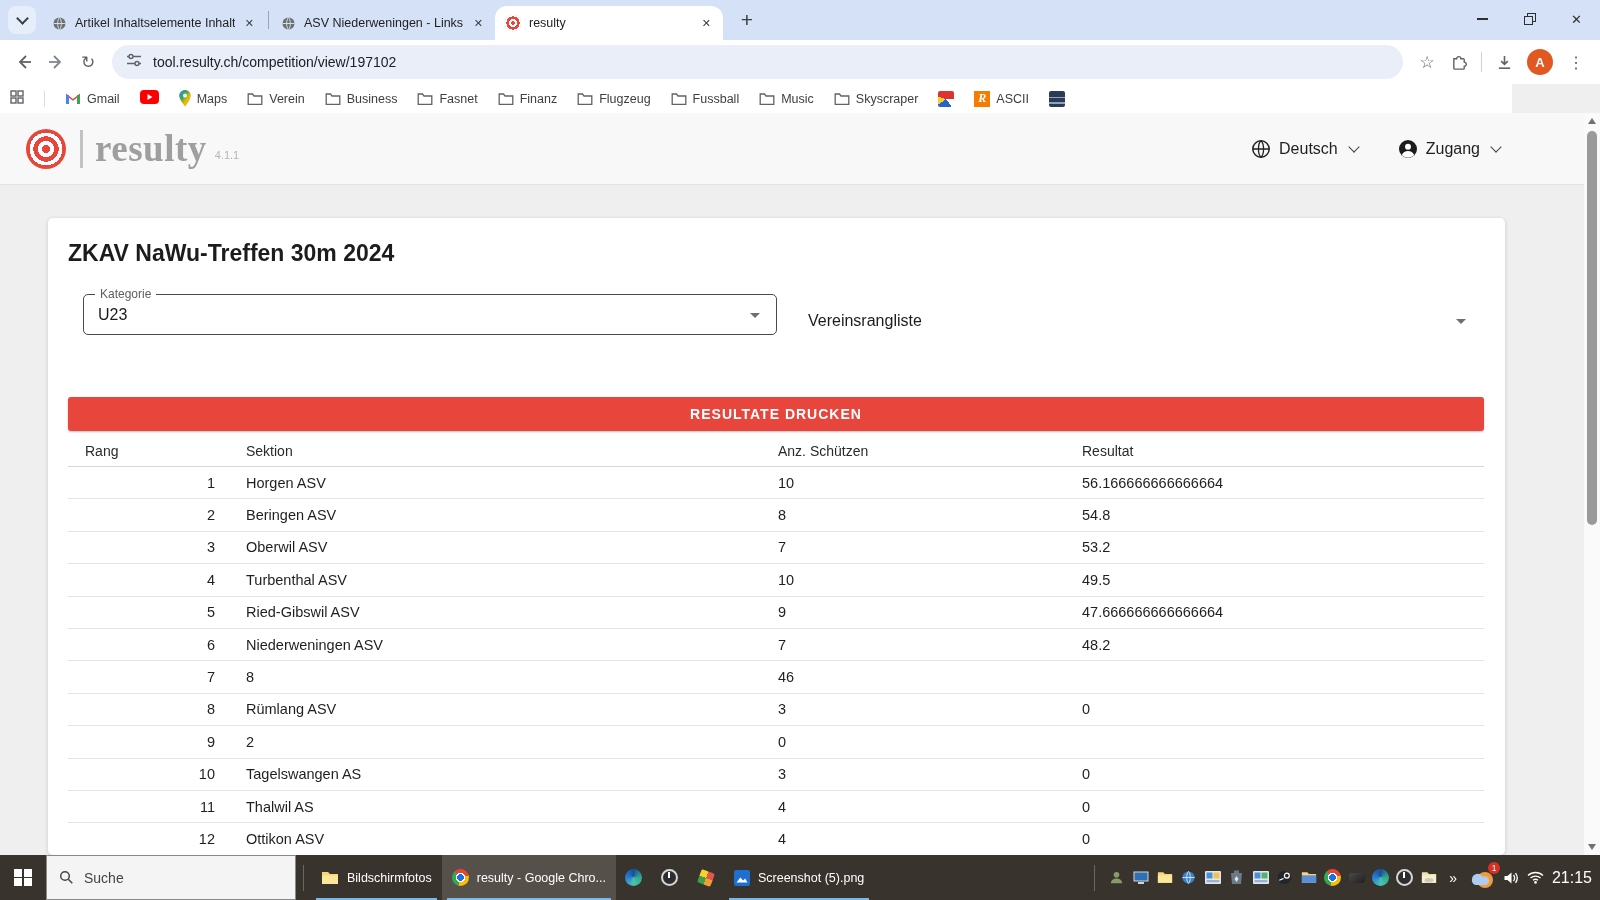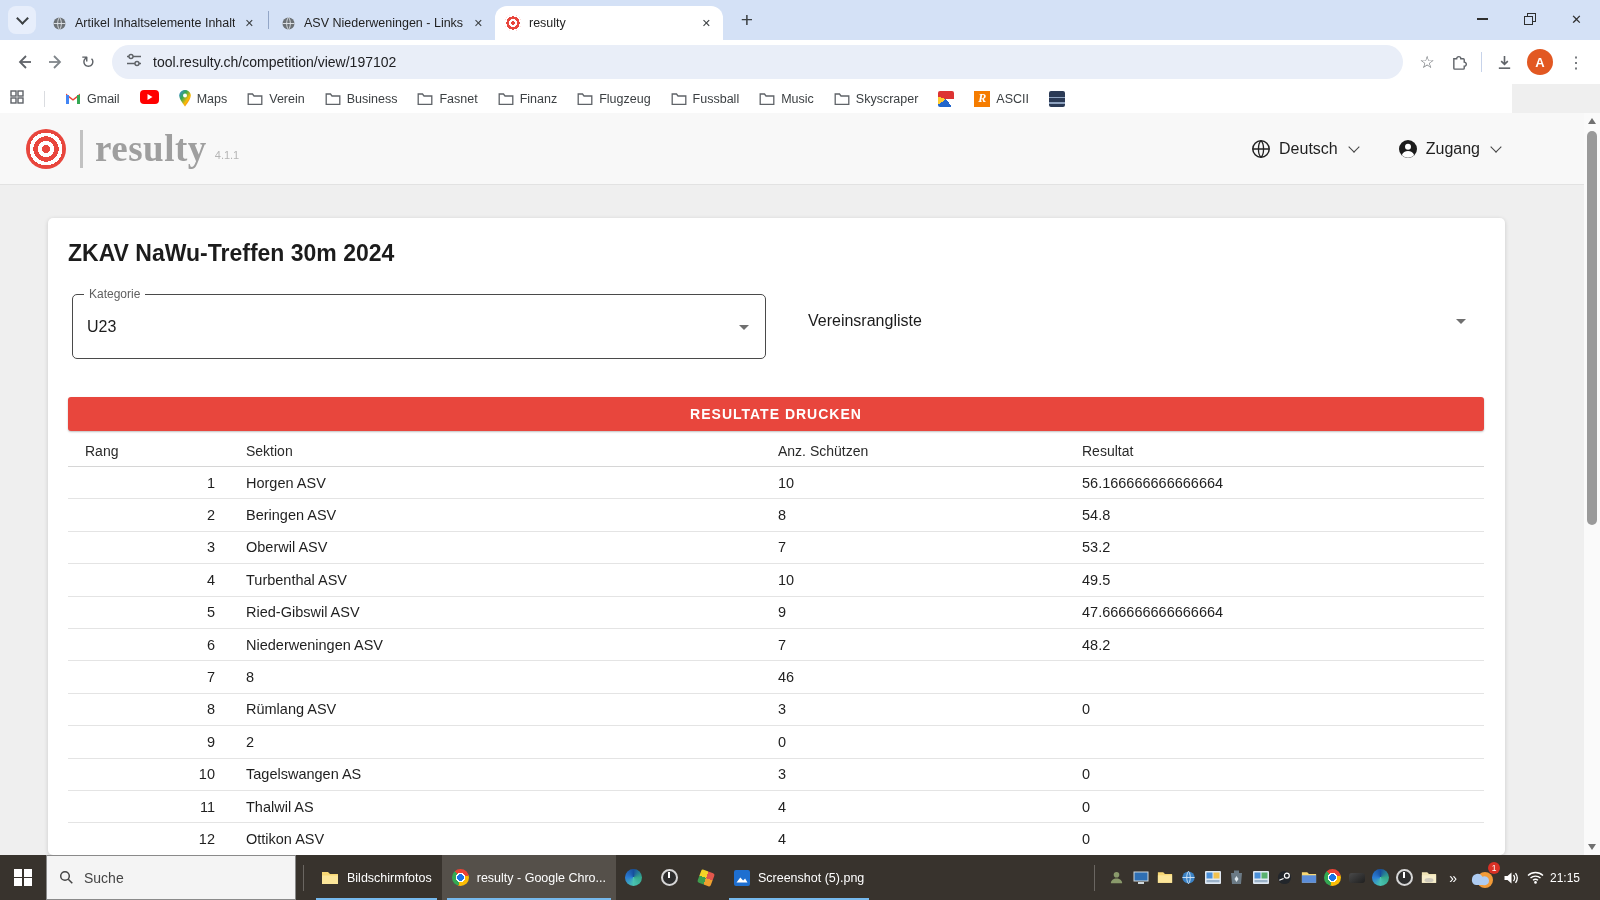--- a/index.html
+++ b/index.html
@@ -60,21 +60,21 @@
   .logo-text{font-family:"Liberation Serif",serif;font-size:37px;font-weight:bold;color:#9f9f9f;letter-spacing:.5px;line-height:1}
   .logo-ver{font-size:11px;color:#b5b5b5;margin:12px 0 0 8px}
   .hdr-right{margin-left:auto;display:flex;align-items:center;gap:40px;margin-right:58px;font-size:16px;color:#1f1f1f}
   .hdr-item{display:flex;align-items:center;gap:8px}
   .chev-dn{width:7px;height:7px;border-right:1.8px solid #444;border-bottom:1.8px solid #444;
            transform:rotate(45deg);margin-top:-4px;margin-left:4px}
 
   .card{position:absolute;left:48px;top:218px;width:1457px;height:637px;background:#fff;
         border-radius:5px;box-shadow:0 1px 4px rgba(0,0,0,.16);overflow:hidden}
   .page-title{position:absolute;left:20px;top:22px;font-size:23px;font-weight:bold;color:#1c1c1c}
-  .sel-kat{position:absolute;left:24px;top:76px;width:694px;height:65px;border:1px solid #4a4a4a;
+  .sel-kat{position:absolute;left:35px;top:76px;width:694px;height:41px;border:1px solid #4a4a4a;
            border-radius:5px;box-sizing:border-box}
   .sel-kat-label{position:absolute;left:11px;top:-8px;background:#fff;padding:0 5px;font-size:12px;color:#5f5f5f}
   .sel-value{position:absolute;left:14px;top:50%;transform:translateY(-50%);font-size:16px;color:#1c1c1c}
   .sel-arrow{position:absolute;right:16px;top:50%;margin-top:-2px;width:0;height:0;
              border-left:5px solid transparent;border-right:5px solid transparent;border-top:5.5px solid #6f6f6f}
   .sel-list{position:absolute;left:740px;top:76px;width:694px;height:53px}
   .sel-list .sel-value{left:20px}
   .print-btn{position:absolute;left:20px;top:179px;width:1416px;height:34px;background:#e8463d;border-radius:3px;
              color:#fff;font-size:14px;font-weight:700;letter-spacing:1px;display:flex;align-items:center;
              justify-content:center;box-shadow:0 1px 2px rgba(0,0,0,.25)}
@@ -119,21 +119,21 @@
   .timer-ic::before{content:'';position:absolute;left:5px;top:1px;width:2px;height:6px;background:#fff}
   .cube-ic{width:14px;height:14px;border-radius:2px;transform:rotate(20deg);
            background:conic-gradient(#e2574c 0 25%,#f0a030 0 50%,#3f9d4e 0 75%,#f5d327 0 100%)}
   .tray{margin-left:auto;display:flex;align-items:center;gap:5px;padding-right:8px}
   .ti{width:19px;height:19px;display:flex;align-items:center;justify-content:center;position:relative}
   .ti-sq{width:15px;height:15px;border-radius:2px}
   .overflow-chev{font-size:14px;color:#fff;margin:0 6px;letter-spacing:-1px}
   .weather{position:relative;width:30px;height:28px;display:flex;align-items:center;justify-content:center}
   .badge{position:absolute;top:-2px;right:-3px;width:12px;height:12px;border-radius:50%;background:#d93025;
          color:#fff;font-size:8.5px;display:flex;align-items:center;justify-content:center}
-  .tray-time{font-size:12px;width:42px;text-align:left}
+  .tray-time{font-size:16px;width:42px;text-align:right}
 </style>
 </head>
 <body>
 
 <div class="tabstrip">
   <div class="tabsearch">
     <span class="chev-sm"></span>
   </div>
   <div class="tab">
     <svg width="15" height="15" viewBox="0 0 16 16">

